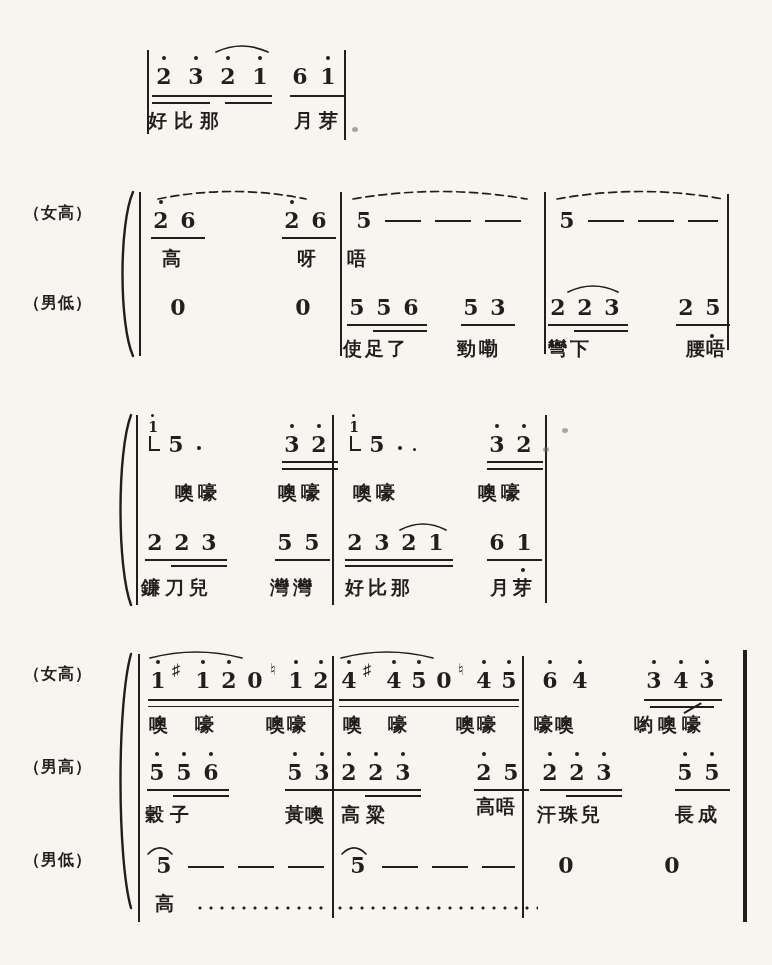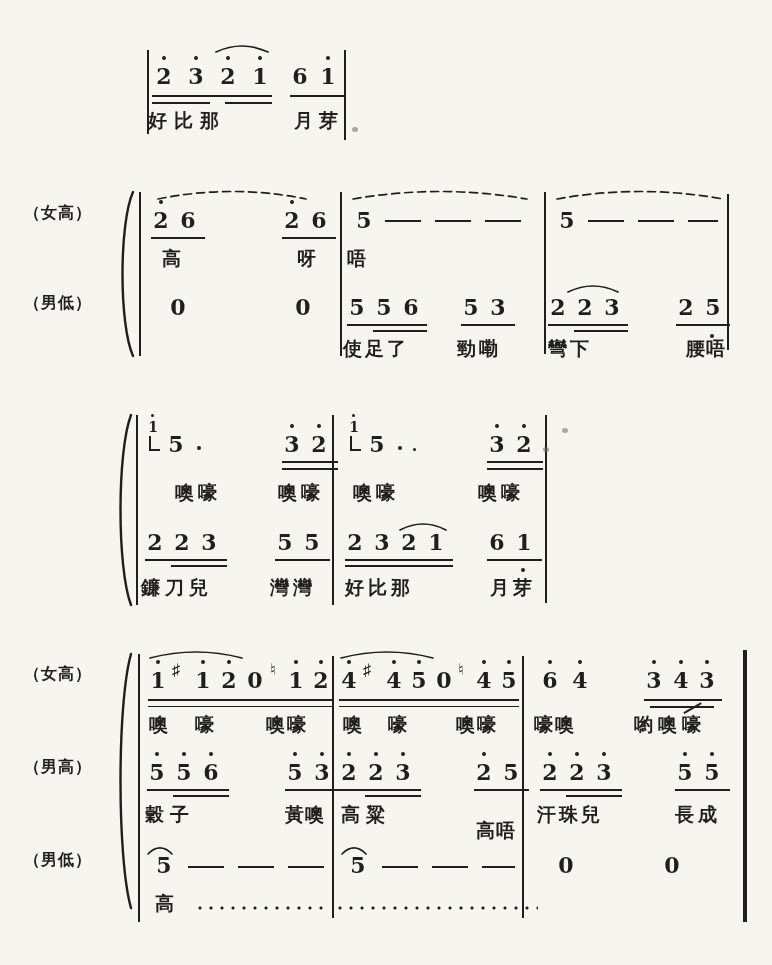--- a/index.html
+++ b/index.html
@@ -252,21 +252,21 @@
     <div class="note" style="left: 568px; top: 760px;"><span>2</span><div class="hidot"></div></div>
     <div class="note" style="left: 595px; top: 760px;"><span>3</span><div class="hidot"></div></div>
     <div class="beam" style="left: 540px; top: 789px; width: 82px; height: 2px;"></div>
     <div class="beam" style="left: 566px; top: 795px; width: 56px; height: 1.6px;"></div>
     <div class="note" style="left: 676px; top: 760px;"><span>5</span><div class="hidot"></div></div>
     <div class="note" style="left: 703px; top: 760px;"><span>5</span><div class="hidot"></div></div>
     <div class="beam" style="left: 675px; top: 789px; width: 55px; height: 2px;"></div>
     <div class="lyric" style="left: 145px; top: 804px; letter-spacing: 6px;">穀子</div>
     <div class="lyric" style="left: 285px; top: 804px; letter-spacing: 1px;">黃噢</div>
     <div class="lyric" style="left: 341px; top: 804px; letter-spacing: 6px;">高粱</div>
-    <div class="lyric" style="left: 476px; top: 820px; letter-spacing: 1px;">高唔</div>
+    <div class="lyric" style="left: 476px; top: 796px; letter-spacing: 1px;">高唔</div>
     <div class="lyric" style="left: 537px; top: 804px; letter-spacing: 3px;">汗珠兒</div>
     <div class="lyric" style="left: 675px; top: 804px; letter-spacing: 4px;">長成</div>
     <svg class="arc" width="28" height="13" style="left: 146px; top: 842px;">
       <path d="M2 12 Q 14 0 26 12" fill="none" stroke="#211f1d" stroke-width="1.7" stroke-linecap="round"></path>
     </svg>
     <div class="note" style="left: 155px; top: 853px;"><span>5</span></div>
     <div class="dashline" style="left: 188px; top: 866px; width: 138px;"></div>
     <svg class="arc" width="28" height="13" style="left: 340px; top: 842px;">
       <path d="M2 12 Q 14 0 26 12" fill="none" stroke="#211f1d" stroke-width="1.7" stroke-linecap="round"></path>
     </svg>

